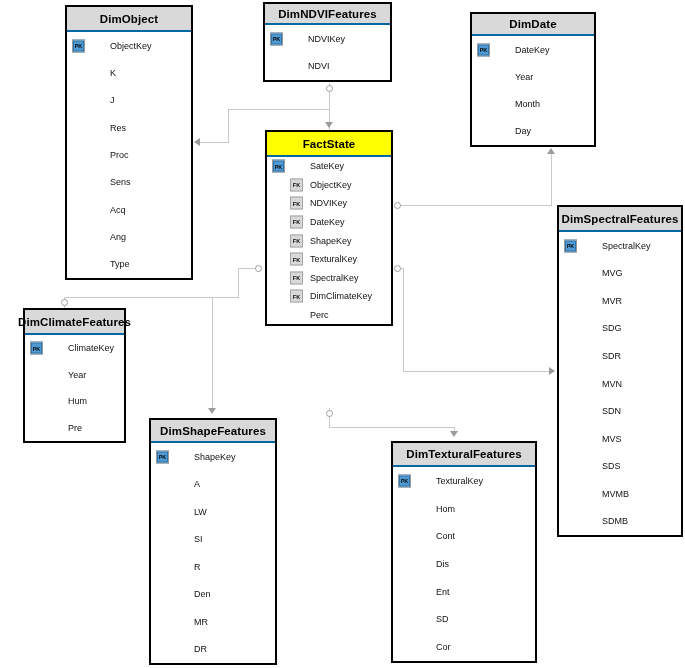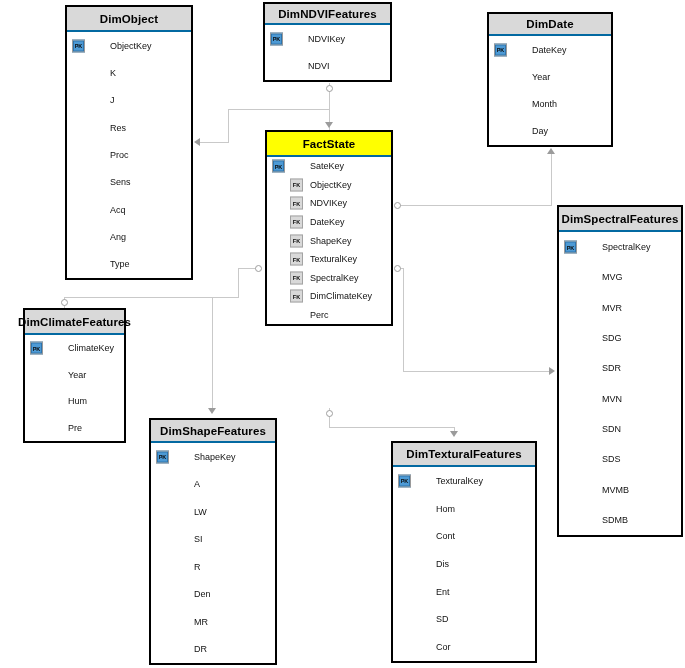--- a/index.html
+++ b/index.html
@@ -29,21 +29,21 @@
     width:13px; height:13px; box-sizing:border-box;
     display:flex; align-items:center; justify-content:center;
     font-size:5.5px; font-weight:700; color:#0a0a0a;
   }
   .badge.pk { left:5px;  background:#4d9ad5; border:1px solid #9a9a9a; box-shadow:inset 0 0 0 1px #2e74ad; }
   .badge.fk { left:23px; background:#d9d9d9; border:1px solid #a3a3a3; }
 
   #t-dimobject   { left:65px;  top:5px;   width:128px; height:275px; }
   #t-dimndvi     { left:263px; top:2px;   width:129px; height:80px;  }
   #t-dimndvi .t-head { height:19px; }
-  #t-dimdate     { left:487px; top:12px;  width:126px; height:135px; }
+  #t-dimdate     { left:470px; top:12px;  width:126px; height:135px; }
   #t-dimdate .t-head { height:20px; }
   #t-factstate   { left:265px; top:130px; width:128px; height:196px; }
   #t-dimspectral { left:557px; top:205px; width:126px; height:332px; }
   #t-dimclimate  { left:3px;   top:308px; width:103px; height:135px;margin-left:20px; }
   #t-dimshape    { left:149px; top:418px; width:128px; height:247px; }
   #t-dimshape .t-head { height:21px; }
   #t-dimtextural { left:391px; top:441px; width:146px; height:222px; }
   #t-dimtextural .t-head { height:22px; }
 
   
@@ -241,20 +241,23 @@
         <div class="row">
           <span class="flabel">SDR</span>
         </div>
         <div class="row">
           <span class="flabel">MVN</span>
         </div>
         <div class="row">
           <span class="flabel">SDN</span>
         </div>
         <div class="row">
+          <span class="flabel">MVS</span>
+        </div>
+        <div class="row">
           <span class="flabel">SDS</span>
         </div>
         <div class="row">
           <span class="flabel">MVMB</span>
         </div>
         <div class="row">
           <span class="flabel">SDMB</span>
         </div>
       </div>
   </div>

